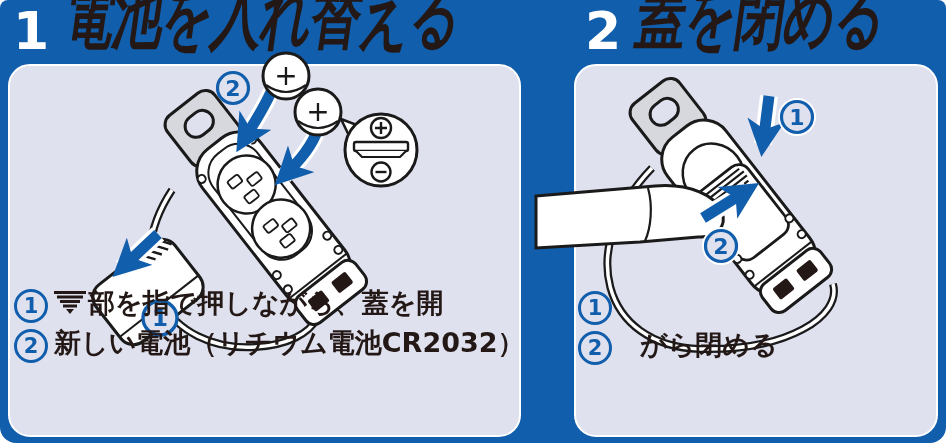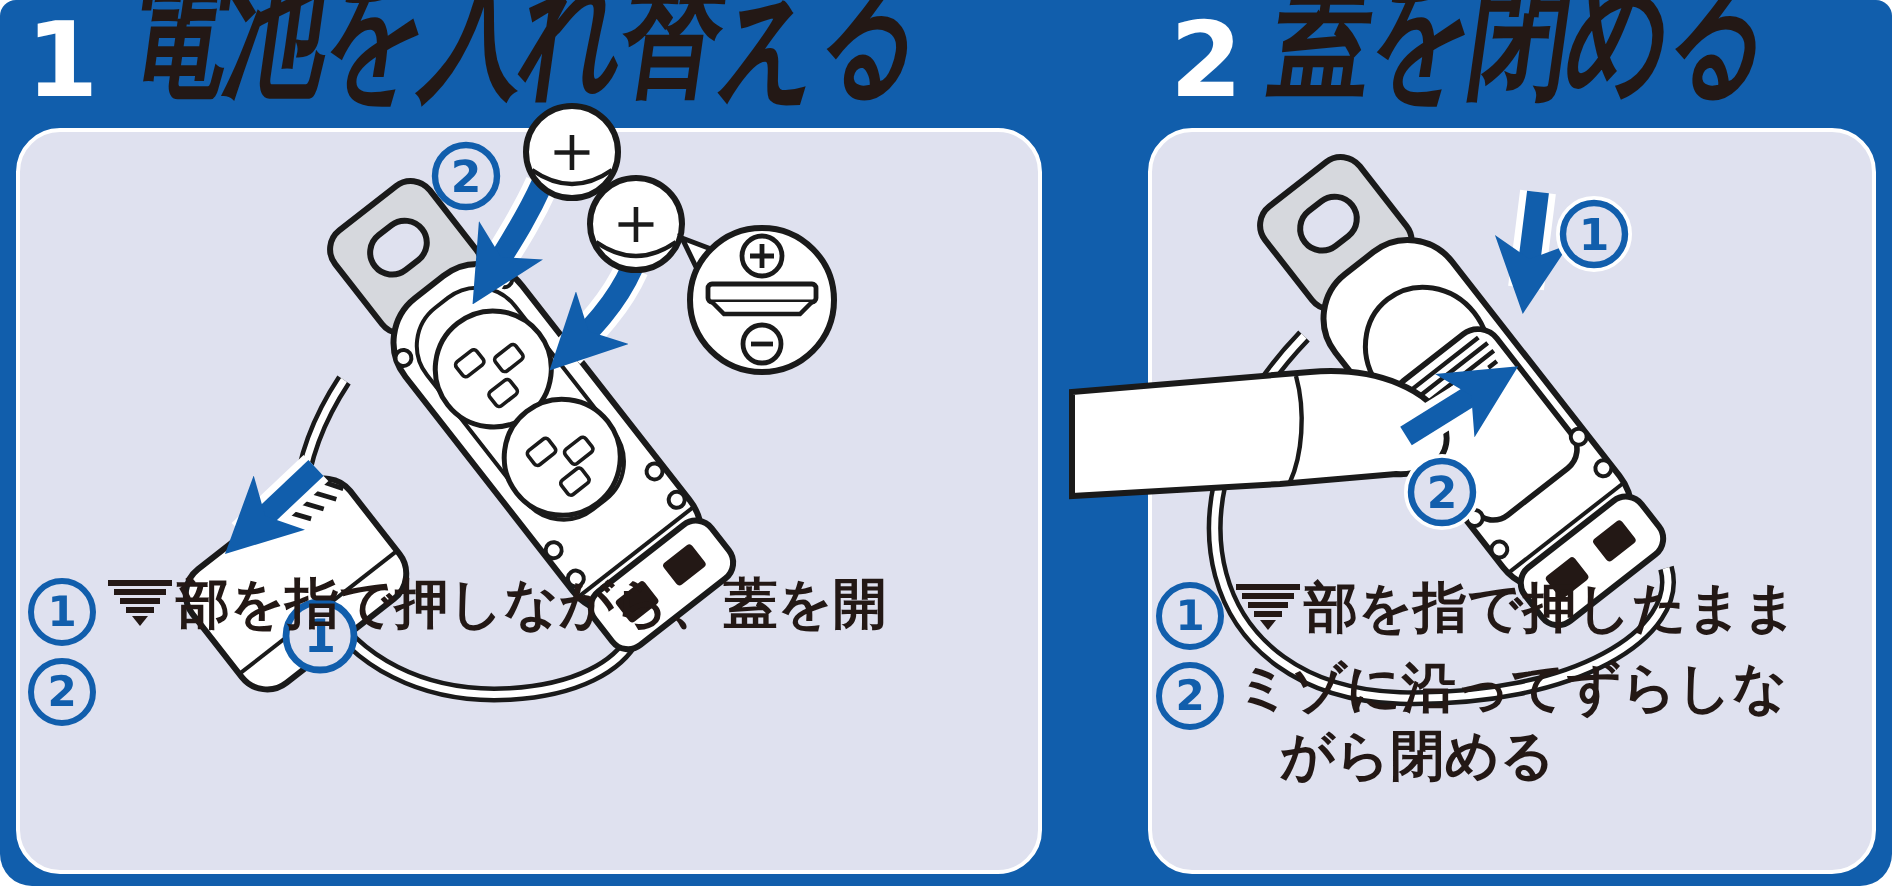--- a/index.html
+++ b/index.html
@@ -196,42 +196,31 @@
               <rect x="6" y="9" width="20" height="3" fill="#231815"></rect>
               <rect x="9" y="13.5" width="14" height="3" fill="#231815"></rect>
               <polygon points="12,18 20,18 16,23" fill="#231815"></polygon>
             </svg><span>部を指で押しながら、蓋を開</span>
           </div>
         </div>
       </div>
       <div class="step">
         <span class="marker">2</span>
         <div class="sbody">
+          <div class="l1"><span>新しい電池（リチウム電池CR2032）</span></div>
         </div>
       </div>
     </div>
 
     <div class="instructions i2">
       <div class="step">
         <span class="marker">1</span>
-        <div class="sbody">
-          <div class="l1">
-            <svg class="tri" width="32" height="23" viewBox="0 0 32 23">
-              <rect x="0" y="0" width="32" height="3" fill="#231815"></rect>
-              <rect x="3" y="4.5" width="26" height="3" fill="#231815"></rect>
-              <rect x="6" y="9" width="20" height="3" fill="#231815"></rect>
-              <rect x="9" y="13.5" width="14" height="3" fill="#231815"></rect>
-              <polygon points="12,18 20,18 16,23" fill="#231815"></polygon>
-            </svg><span>部を指で押したまま</span>
-          </div>
-        </div>
       </div>
       <div class="step">
         <span class="marker">2</span>
         <div class="sbody">
-          <div class="l1"><span>ミゾに沿ってずらしな</span></div>
           <div class="l2"><span>がら閉める</span></div>
         </div>
       </div>
     </div>
 
   </div>
 </div>
 
 </body></html>

